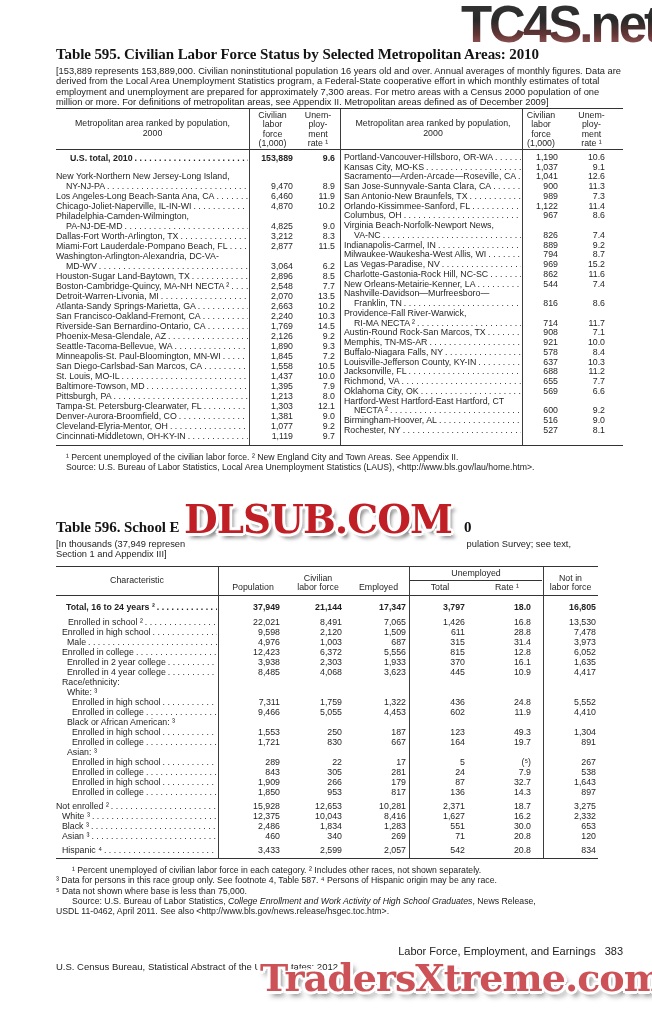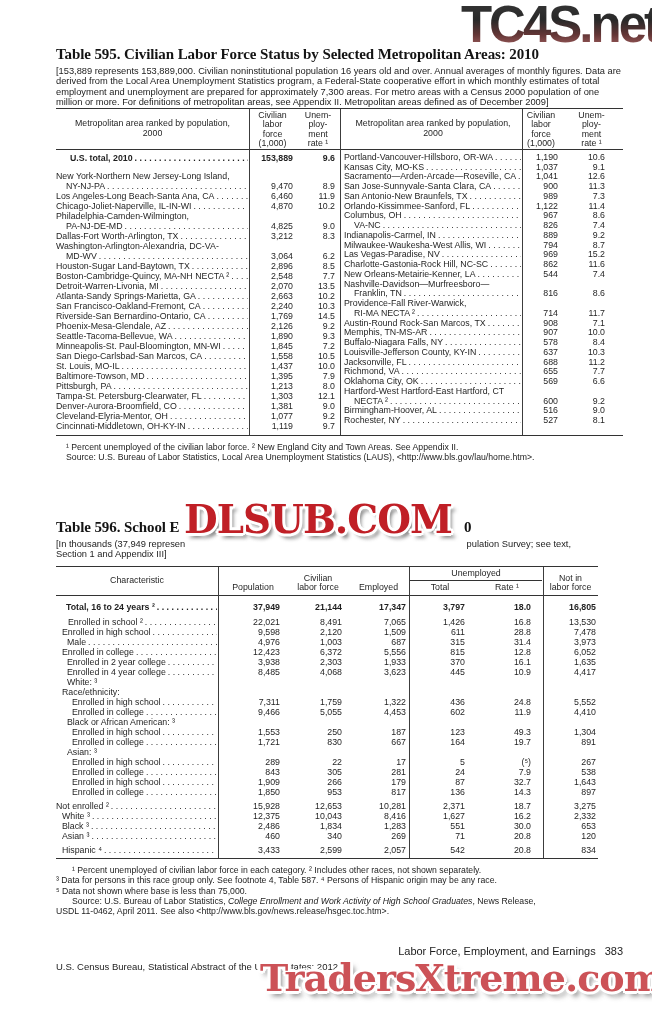--- a/index.html
+++ b/index.html
@@ -217,20 +217,26 @@
               <span class="v f">4,825</span>
               <span class="v r">9.0</span>
             </div>
             <div class="ln">
               <span class="lbl">Dallas-Fort Worth-Arlington, TX</span>
               <span class="ldr"></span>
               <span class="v f">3,212</span>
               <span class="v r">8.3</span>
             </div>
             <div class="ln">
+              <span class="lbl">Miami-Fort Lauderdale-Pompano Beach, FL</span>
+              <span class="ldr"></span>
+              <span class="v f">2,877</span>
+              <span class="v r">11.5</span>
+            </div>
+            <div class="ln">
               <span class="lbl">Washington-Arlington-Alexandria, DC-VA-</span>
             </div>
             <div class="ln cont">
               <span class="lbl">MD-WV</span>
               <span class="ldr"></span>
               <span class="v f">3,064</span>
               <span class="v r">6.2</span>
             </div>
             <div class="ln">
               <span class="lbl">Houston-Sugar Land-Baytown, TX</span>
@@ -371,20 +377,23 @@
               <span class="ldr"></span>
               <span class="v f">1,122</span>
               <span class="v r">11.4</span>
             </div>
             <div class="ln">
               <span class="lbl">Columbus, OH</span>
               <span class="ldr"></span>
               <span class="v f">967</span>
               <span class="v r">8.6</span>
             </div>
+            <div class="ln">
+              <span class="lbl">Virginia Beach-Norfolk-Newport News,</span>
+            </div>
             <div class="ln cont">
               <span class="lbl">VA-NC</span>
               <span class="ldr"></span>
               <span class="v f">826</span>
               <span class="v r">7.4</span>
             </div>
             <div class="ln">
               <span class="lbl">Indianapolis-Carmel, IN</span>
               <span class="ldr"></span>
               <span class="v f">889</span>
@@ -434,21 +443,21 @@
             </div>
             <div class="ln">
               <span class="lbl">Austin-Round Rock-San Marcos, TX</span>
               <span class="ldr"></span>
               <span class="v f">908</span>
               <span class="v r">7.1</span>
             </div>
             <div class="ln">
               <span class="lbl">Memphis, TN-MS-AR</span>
               <span class="ldr"></span>
-              <span class="v f">907</span>
+              <span class="v f">921</span>
               <span class="v r">10.0</span>
             </div>
             <div class="ln">
               <span class="lbl">Buffalo-Niagara Falls, NY</span>
               <span class="ldr"></span>
               <span class="v f">578</span>
               <span class="v r">8.4</span>
             </div>
             <div class="ln">
               <span class="lbl">Louisville-Jefferson County, KY-IN</span>
@@ -626,27 +635,27 @@
               <span class="ldr"></span>
             </div>
             <span class="cv cv0">8,485</span>
             <span class="cv cv1">4,068</span>
             <span class="cv cv2">3,623</span>
             <span class="cv cv3">445</span>
             <span class="cv cv4">10.9</span>
             <span class="cv cv5">4,417</span>
           </div>
           <div class="r6">
+            <div class="cc" style="padding-left: 6px;">
+              <span class="lbl">Race/ethnicity:</span>
+            </div>
+          </div>
+          <div class="r6">
             <div class="cc" style="padding-left: 11px;">
               <span class="lbl">White: ³</span>
-            </div>
-          </div>
-          <div class="r6">
-            <div class="cc" style="padding-left: 6px;">
-              <span class="lbl">Race/ethnicity:</span>
             </div>
           </div>
           <div class="r6">
             <div class="cc" style="padding-left: 16px;">
               <span class="lbl">Enrolled in high school</span>
               <span class="ldr"></span>
             </div>
             <span class="cv cv0">7,311</span>
             <span class="cv cv1">1,759</span>
             <span class="cv cv2">1,322</span>

